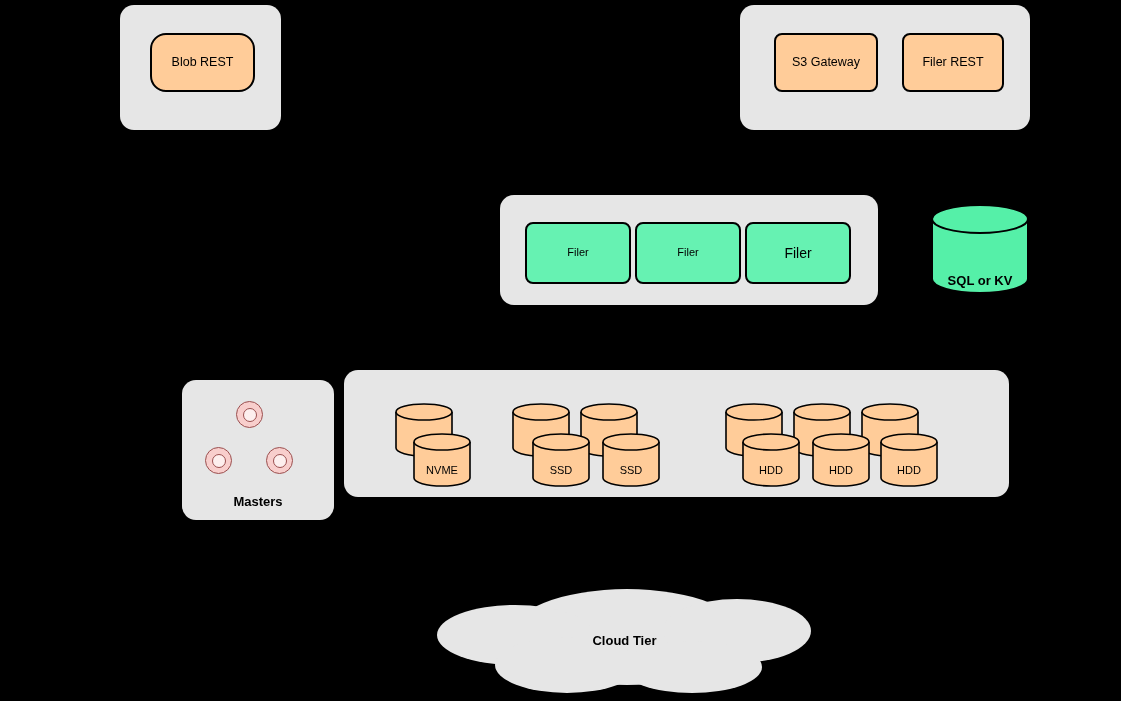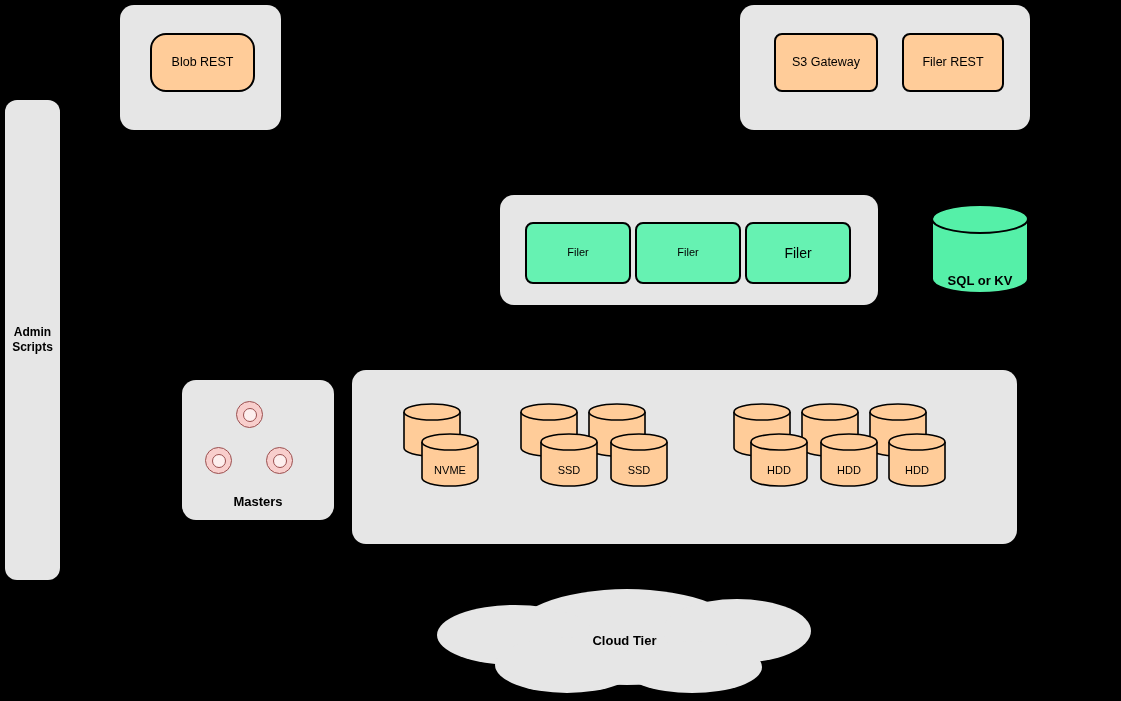--- a/index.html
+++ b/index.html
@@ -64,38 +64,34 @@
     background:var(--master_fill);border:1.6px solid var(--master_stroke);box-sizing:border-box;}
   .master-node::after{content:"";position:absolute;inset:0;margin:auto;width:14px;height:14px;
     border-radius:50%;background:var(--master_inner);border:1.6px solid var(--master_stroke);box-sizing:border-box;}
   .node-top{left:54px;top:21px;}
   .node-left{left:23px;top:67px;}
   .node-right{left:84px;top:67px;}
   .masters-caption{position:absolute;bottom:11px;left:0;right:0;text-align:center;
     font-size:13px;font-weight:bold;}
 
   
-  .volume-panel{left:352px;top:370px;width:665px;height:174px;}
+  .volume-panel{left:344px;top:370px;width:665px;height:127px;}
   .cyl{position:absolute;width:58px;height:54px;}
   .cyl-label{position:absolute;left:0;right:0;top:31px;text-align:center;font-size:11px;}
 
   
   .cloud{position:absolute;left:437px;top:585px;width:375px;height:112px;}
   .cloud-label{position:absolute;left:0;right:0;top:48px;text-align:center;
     font-weight:bold;font-size:13px;}
 </style>
 </head>
 <body>
 
 <div class="canvas">
 
-  <div class="panel admin-panel">
-    <span class="admin-label">Admin
-Scripts</span>
-  </div>
 
   <div class="panel blob-panel">
     <div class="box orange blob-box">Blob REST</div>
   </div>
 
 
   <div class="panel gateway-panel">
     <div class="box orange s3-box">S3 Gateway</div>
     <div class="box orange filer-rest-box">Filer REST</div>
   </div>

